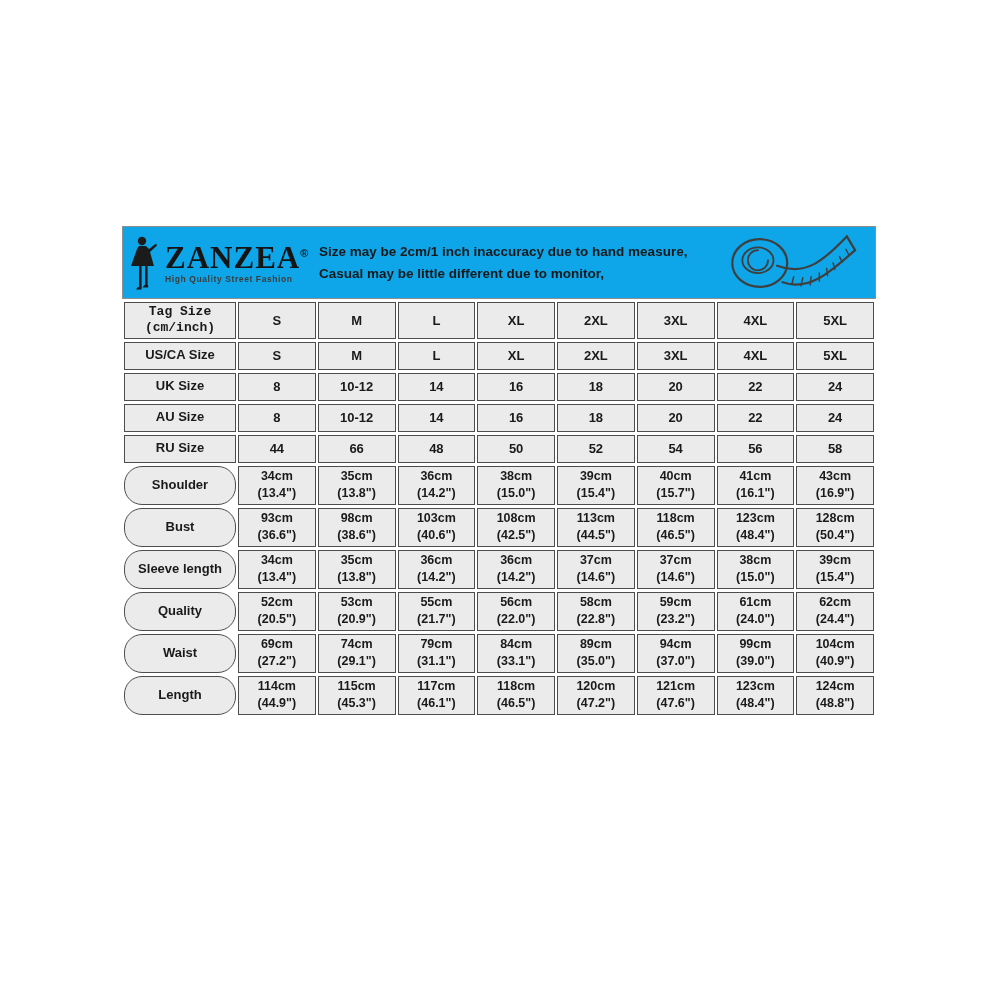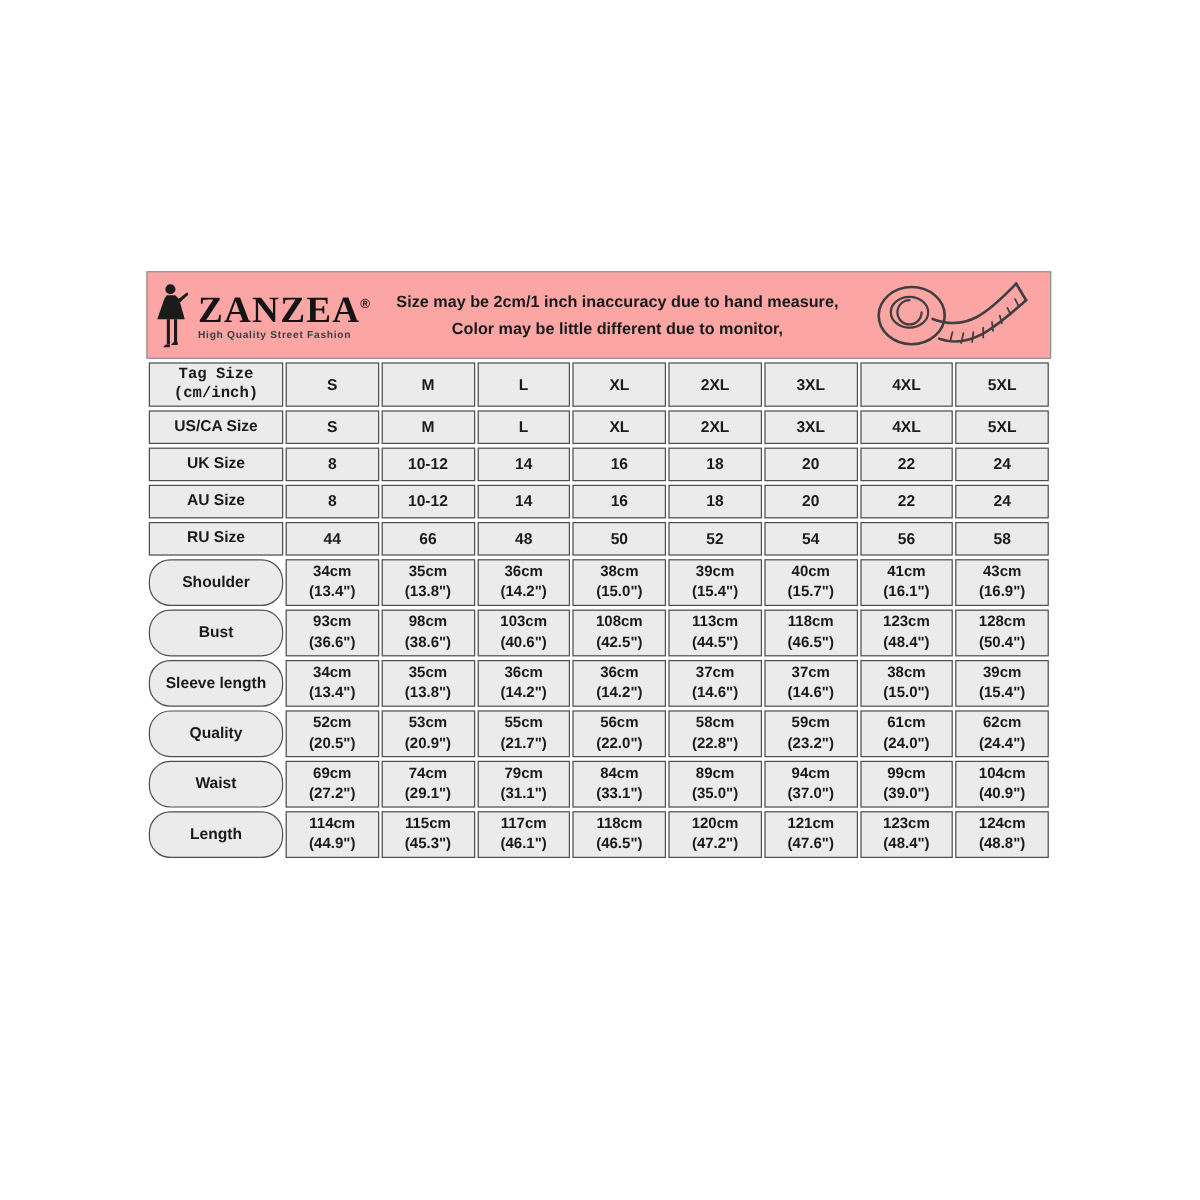--- a/index.html
+++ b/index.html
@@ -6,37 +6,37 @@
   body {
     width:1000px; height:1000px; background:#ffffff;
     font-family:"Liberation Sans", sans-serif; color:#1a1a1a;
     position:relative; overflow:hidden;
   }
   .sheet { position:absolute; left:122px; top:226px; width:754px; }
 
   
   .header-box {
     box-sizing:border-box; width:100%; height:73px;
-    border:1px solid #8f8f8f; background:#fca5a5;
+    border:1px solid #8f8f8f; background:#0ea5e9;
     display:flex; align-items:center; justify-content:space-between;
     padding:3px 10px 3px 6px;
   }
   .logo { display:flex; align-items:center; gap:4px; width:190px; flex:0 0 auto; }
   .logo-figure { flex:0 0 auto; margin-top:2px; }
   .brand-block { line-height:1; }
   .brand-name {
     font-family:"Liberation Serif", serif; font-weight:700;
     font-size:31px; letter-spacing:1px; color:#141414; white-space:nowrap;
   }
   .brand-reg { font-size:11px; vertical-align:super; font-family:"Liberation Sans",sans-serif; }
   .brand-tagline {
     font-size:8.5px; letter-spacing:0.6px; color:#3c3c3c; margin-top:2px;
     font-weight:700;
   }
-  .notice { text-align:center; font-weight:700; font-size:13.5px; line-height:1.6; color:#191919; flex:1 1 auto; }
+  .notice { text-align:left; font-weight:700; font-size:13.5px; line-height:1.6; color:#191919; flex:1 1 auto; }
   .tape { width:155px; flex:0 0 auto; display:flex; justify-content:flex-end; }
 
   
   table.size-table {
     border-collapse:separate; border-spacing:2px 3px;
     width:754px; table-layout:fixed; margin-top:0;
   }
   table.size-table col.label-col { width:112px; }
   table.size-table th, table.size-table td {
     background:#ebebeb; border:1px solid #4d4d4d;
@@ -78,21 +78,21 @@
           <path d="M15.5 50 l3.6 0 l0 2.4 l-5.6 0 Z" fill="#1b1b1b"></path>
         </svg>
       </span>
       <span class="brand-block">
         <span class="brand-name"><span>ZANZEA</span><span class="brand-reg">®</span></span>
         <div class="brand-tagline">High Quality Street Fashion</div>
       </span>
     </div>
     <div class="notice">
       <div>Size may be 2cm/1 inch inaccuracy due to hand measure,</div>
-      <div>Color may be little different due to monitor,</div>
+      <div>Casual may be little different due to monitor,</div>
     </div>
     <div class="tape">
       <svg width="150" height="66" viewBox="0 0 150 72">
         <g fill="none" stroke="#3f3f3f" stroke-width="2.4" stroke-linecap="round">
           <ellipse cx="42" cy="36" rx="30" ry="26"></ellipse>
           <ellipse cx="40" cy="33" rx="17" ry="14" stroke-width="2"></ellipse>
           <path d="M40 22 a11 11 0 1 0 11 11" stroke-width="2"></path>
           <path d="M67 57 C 95 67, 118 47, 146 22"></path>
           <path d="M61 39 C 92 51, 112 33, 137 7"></path>
           <path d="M137 7 L146 22"></path>

